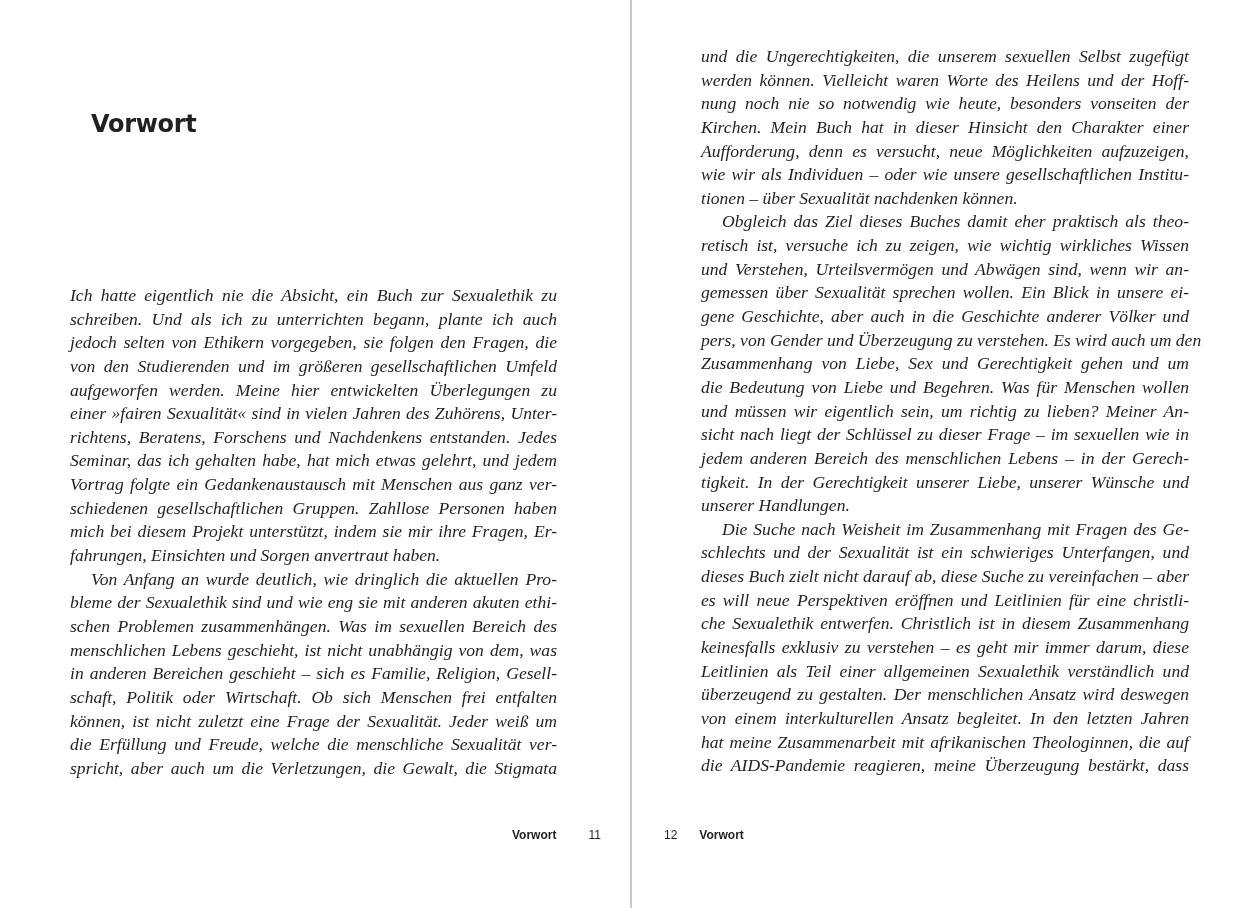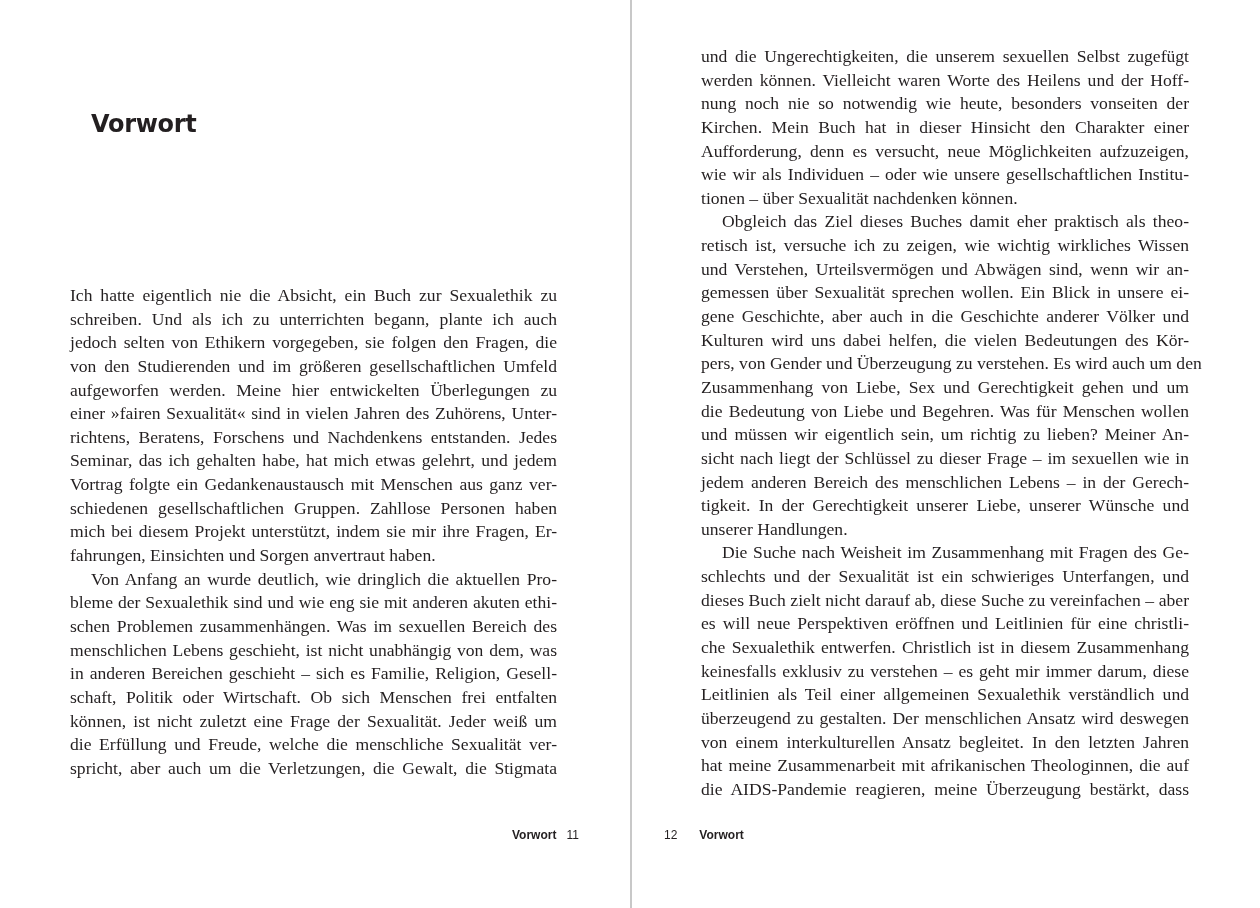--- a/index.html
+++ b/index.html
@@ -6,27 +6,27 @@
   body { width:1260px; height:908px; background:#ffffff; position:relative; overflow:hidden; }
   .divider { position:absolute; left:630px; top:0; width:2px; height:908px; background:#c8c8c8; }
   .page { position:absolute; top:0; height:908px; }
   #page-left { left:0; width:630px; }
   #page-right { left:632px; width:628px; }
   .heading { position:absolute; left:91px; top:110px; margin:0;
     font-family:"DejaVu Sans", sans-serif; font-weight:bold; font-size:24px; color:#231f20; letter-spacing:-0.3px; }
   .body { position:absolute; font-family:"Liberation Serif", serif; font-size:17.6px; color:#231f20; }
   #page-left .body { left:70px; top:284px; width:487px; }
   #page-right .body { left:69px; top:45px; width:488px; }
-  .line { height:23.65px; line-height:23.65px; white-space:nowrap; text-align:justify; text-align-last:justify; }
+  .line { height:23.65px; line-height:23.65px; white-space:nowrap; text-align:justify; text-align-last:justify;font-style:italic; }
   .line.last { text-align-last:left; }
   .line.indent { padding-left:21px; }
   .footer { position:absolute; top:828px; font-family:"Liberation Sans", sans-serif; font-size:12px; color:#231f20; }
   .footer .title { font-weight:bold; }
   #footer-left { left:512px; }
-  #footer-left .num { margin-left:10px; }
+  #footer-left .num { margin-left:32px; }
   #footer-right { left:32px; }
   #footer-right .title { margin-left:22px; }
 </style>
 </head>
 <body>
 
 <div class="page" id="page-left">
   <h1 class="heading">Vorwort</h1>
   <div class="body" id="left-body">
       <div class="line">Ich hatte eigentlich nie die Absicht, ein Buch zur Sexualethik zu</div>
@@ -65,21 +65,20 @@
       <div class="line">nung noch nie so notwendig wie heute, besonders vonseiten der</div>
       <div class="line">Kirchen. Mein Buch hat in dieser Hinsicht den Charakter einer</div>
       <div class="line">Aufforderung, denn es versucht, neue Möglichkeiten aufzuzeigen,</div>
       <div class="line">wie wir als Individuen – oder wie unsere gesellschaftlichen Institu-</div>
       <div class="line last">tionen – über Sexualität nachdenken können.</div>
       <div class="line indent">Obgleich das Ziel dieses Buches damit eher praktisch als theo-</div>
       <div class="line">retisch ist, versuche ich zu zeigen, wie wichtig wirkliches Wissen</div>
       <div class="line">und Verstehen, Urteilsvermögen und Abwägen sind, wenn wir an-</div>
       <div class="line">gemessen über Sexualität sprechen wollen. Ein Blick in unsere ei-</div>
       <div class="line">gene Geschichte, aber auch in die Geschichte anderer Völker und</div>
-      <div class="line">Kulturen wird uns dabei helfen, die vielen Bedeutungen des Kör-</div>
       <div class="line">pers, von Gender und Überzeugung zu verstehen. Es wird auch um den</div>
       <div class="line">Zusammenhang von Liebe, Sex und Gerechtigkeit gehen und um</div>
       <div class="line">die Bedeutung von Liebe und Begehren. Was für Menschen wollen</div>
       <div class="line">und müssen wir eigentlich sein, um richtig zu lieben? Meiner An-</div>
       <div class="line">sicht nach liegt der Schlüssel zu dieser Frage – im sexuellen wie in</div>
       <div class="line">jedem anderen Bereich des menschlichen Lebens – in der Gerech-</div>
       <div class="line">tigkeit. In der Gerechtigkeit unserer Liebe, unserer Wünsche und</div>
       <div class="line last">unserer Handlungen.</div>
       <div class="line indent">Die Suche nach Weisheit im Zusammenhang mit Fragen des Ge-</div>
       <div class="line">schlechts und der Sexualität ist ein schwieriges Unterfangen, und</div>

